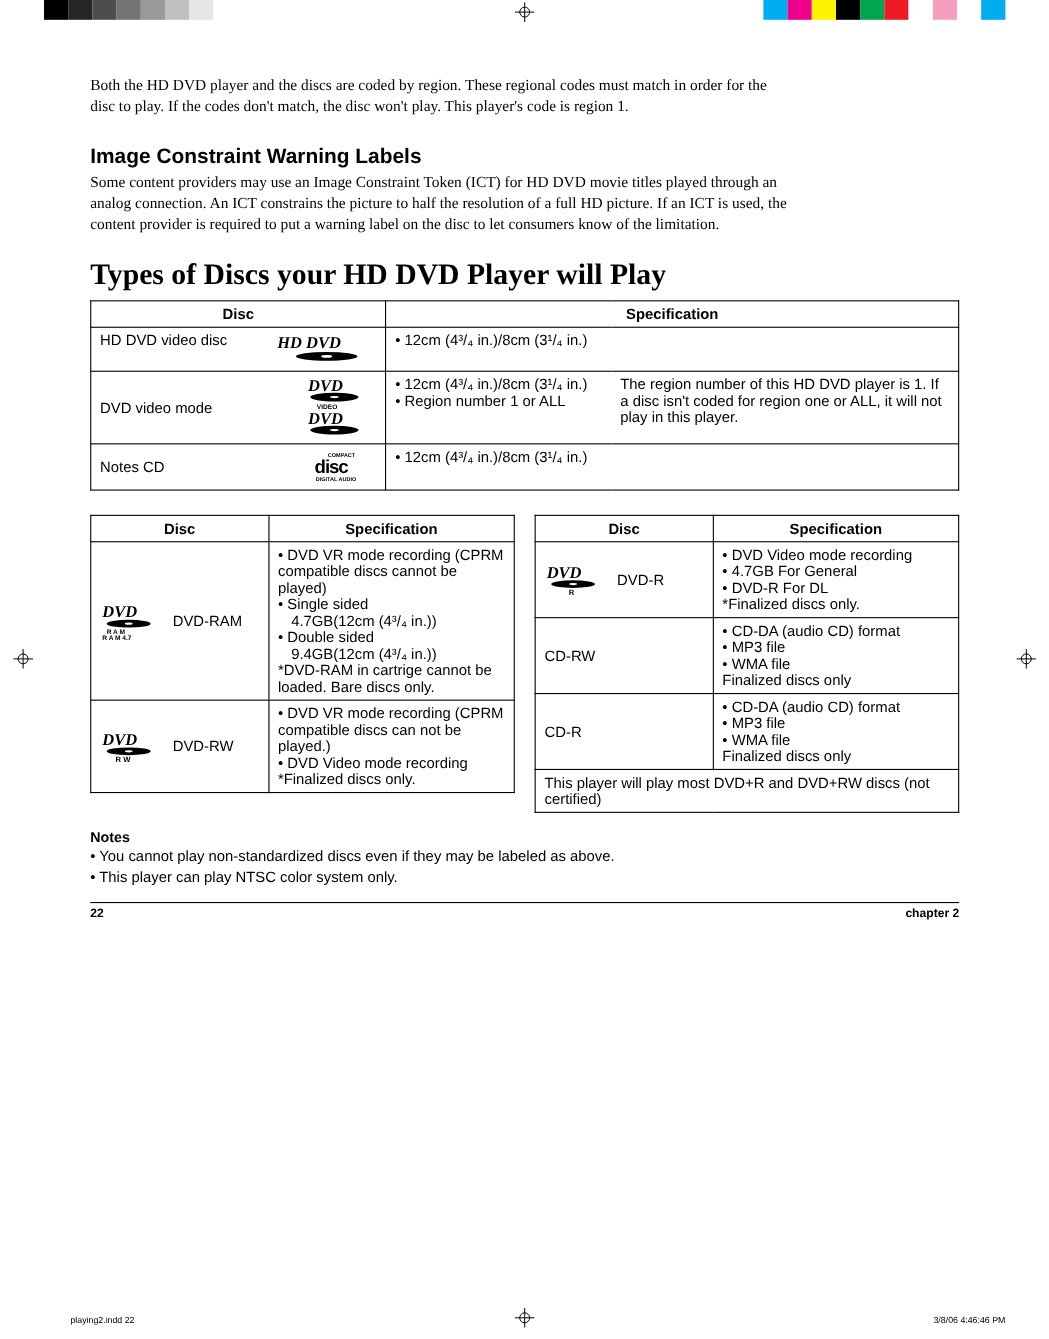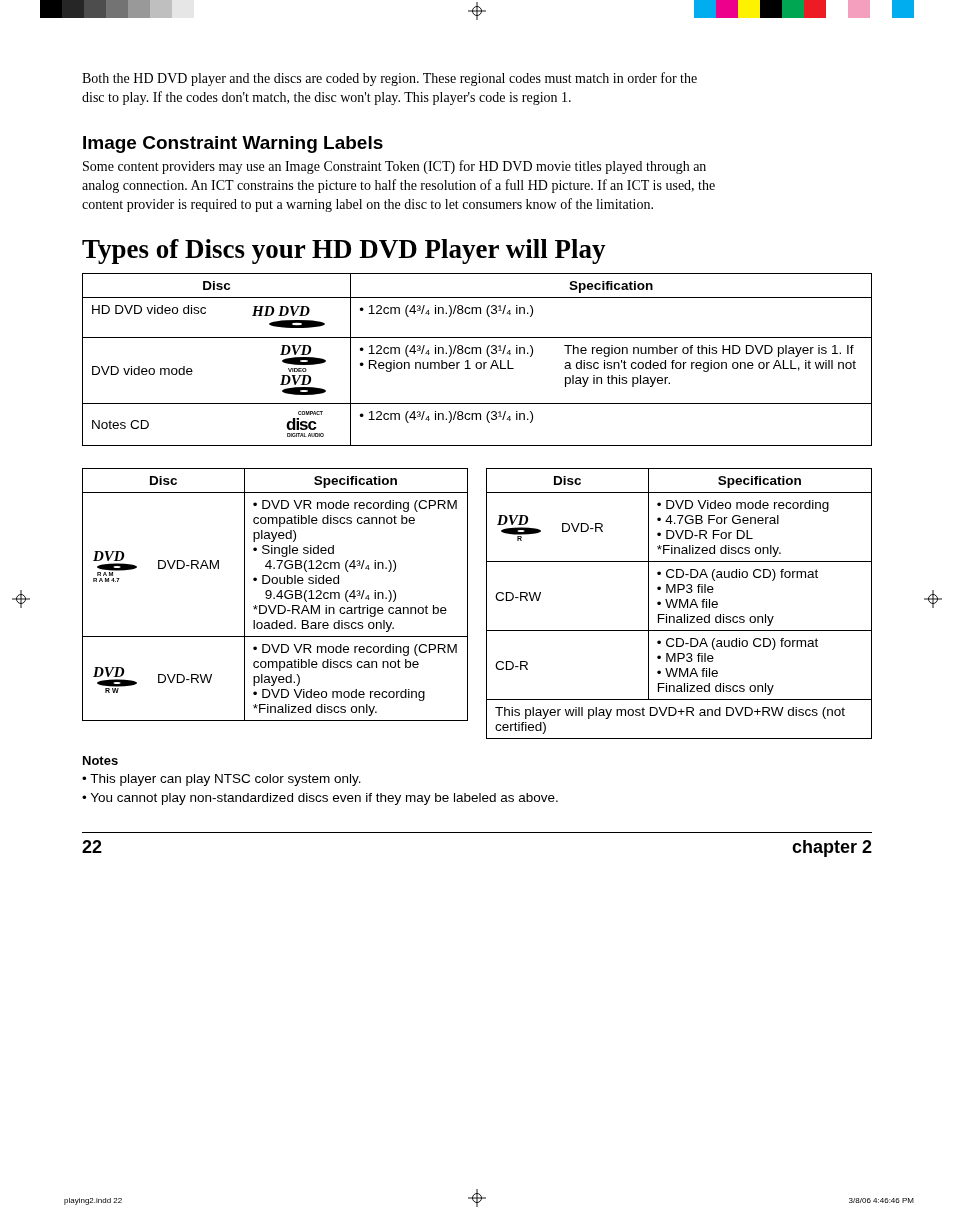--- a/index.html
+++ b/index.html
@@ -98,24 +98,24 @@
     line-height: 1.4;
     margin: 2px 0 0 0;
     padding: 0;
     list-style: none;
   }
   .notes li::before { content: "• "; }
   .footer {
     display: flex;
     justify-content: space-between;
     border-top: 1px solid #000;
-    margin-top: 24px;
+    margin-top: 12px;
     padding-top: 4px;
     font-weight: bold;
-    font-size: 18px;
+    font-size: 11px;
   }
   .print-footer {
     position: absolute;
     bottom: 12px;
     font-size: 8px;
     color: #000;
     padding-left: 24px;
   }
   .print-footer.left { left: 40px; }
   .print-footer.right { right: 40px; }
@@ -353,22 +353,22 @@
             <tr>
               <td colspan="2">This player will play most DVD+R and DVD+RW discs (not certified)</td>
             </tr>
           </tbody>
       </table>
     </div>
   </div>
 
   <div class="notes-head">Notes</div>
   <ul class="notes" id="notes-list">
+      <li>You cannot play non-standardized discs even if they may be labeled as above.</li>
       <li>This player can play NTSC color system only.</li>
-      <li>You cannot play non-standardized discs even if they may be labeled as above.</li>
     </ul>
 
   <div class="footer">
     <span>22</span>
     <span>chapter 2</span>
   </div>
 
 </div>
 
 <div class="print-footer left">playing2.indd   22</div>

